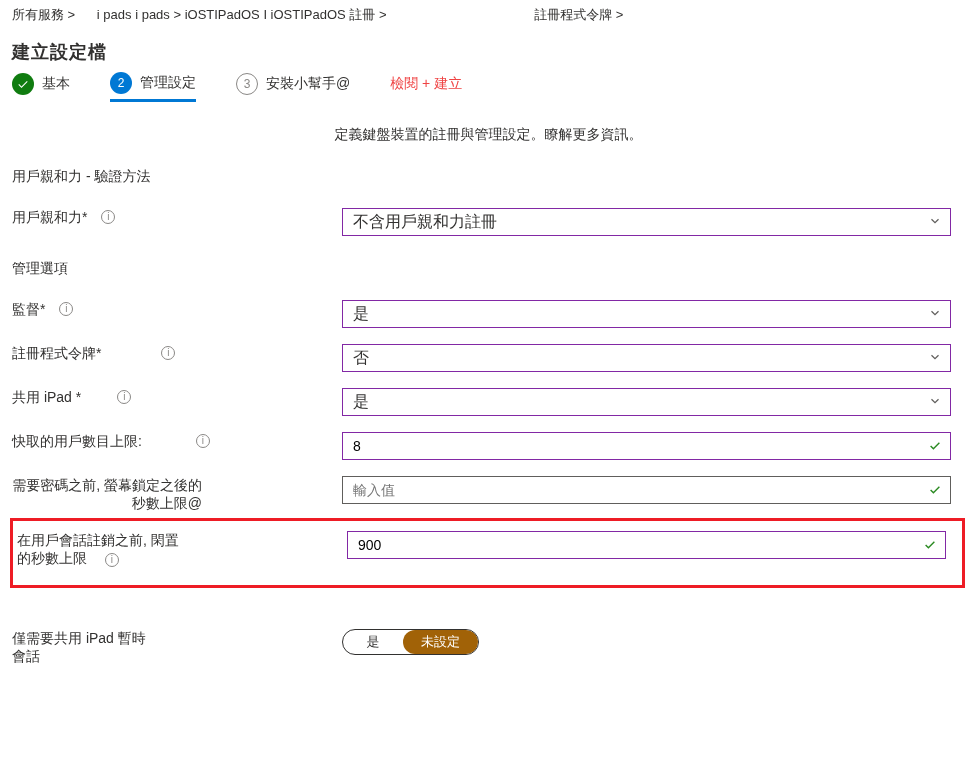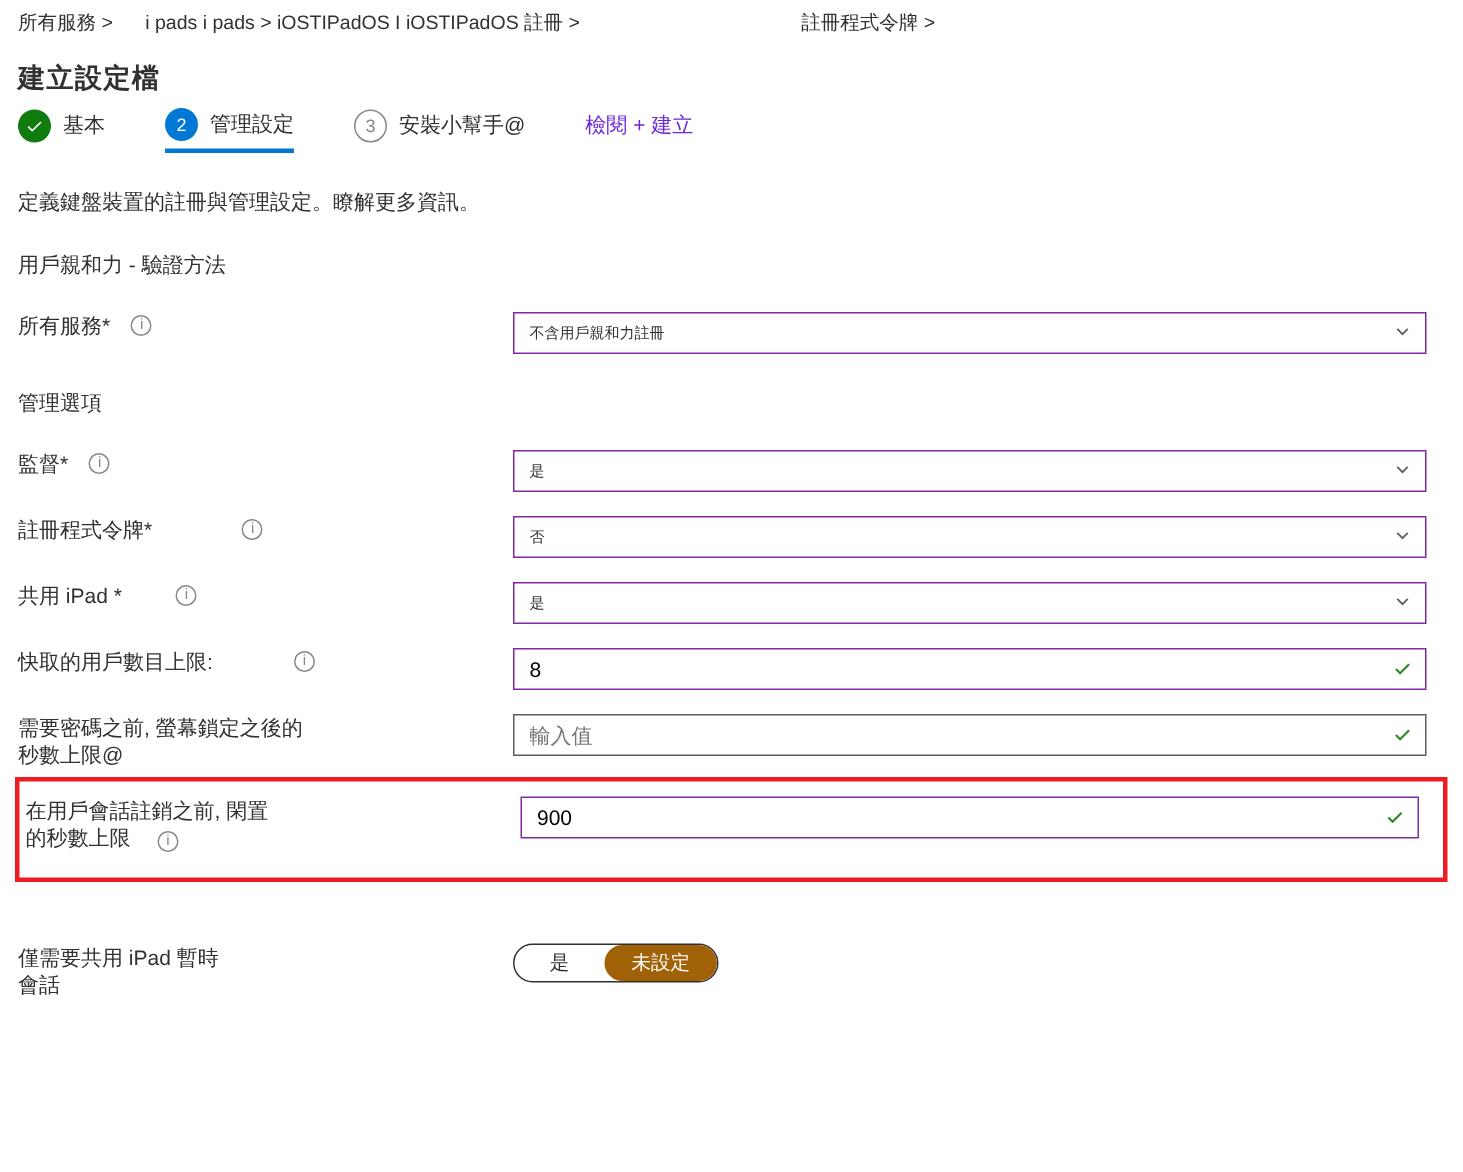--- a/index.html
+++ b/index.html
@@ -10,31 +10,31 @@
   .bc-item.far { margin-left: 126px; }
   .title { font-size: 18px; font-weight: 600; padding: 6px 0 2px 2px; letter-spacing: 1px; }
   .subtitle { font-size: 13px; color: #605e5c; padding: 0 0 32px 2px; }
   .tabs { display: flex; align-items: center; border-bottom: none; padding-left: 2px; margin-bottom: 24px; text-align: center; }
   .tab { display: flex; align-items: center; height: 36px; margin-right: 40px; font-size: 14px; cursor: pointer; }
   .tab.active { border-bottom: 3px solid #0078d4; font-weight: 400; }
   .tab .num { width: 22px; height: 22px; border-radius: 50%; display: inline-flex; align-items: center; justify-content: center; margin-right: 8px; font-size: 12px; }
   .num.done { background: #107c10; color: #fff; }
   .num.active { background: #0078d4; color: #fff; }
   .num.pending { border: 1px solid #8a8886; color: #8a8886; }
-  .tab.plain { color: #6d28d9; }
-  .desc { padding: 0 0 24px 2px; font-size: 14px; }
+  .tab.plain { color: #ef4444; }
+  .desc { padding: 0 0 24px 2px; font-size: 14px; text-align: center; }
   .section { padding: 0 0 16px 2px; font-size: 14px; }
   .form-row { display: flex; align-items: flex-start; padding: 6px 0 6px 2px; min-height: 44px; }
   .form-label { width: 330px; display: flex; align-items: center; font-size: 14px; line-height: 18px; }
   .form-label .lbl-text { display: inline-block; }
   .info-icon { width: 14px; height: 14px; border: 1px solid #8a8886; border-radius: 50%; display: inline-flex; align-items: center; justify-content: center; font-size: 10px; color: #8a8886; margin-left: 14px; cursor: default; }
   .form-control { flex: 1; padding-right: 14px; }
   .select-wrap, .input-wrap { position: relative; border: 1px solid #8228a5; height: 28px; display: flex; align-items: center; padding: 0 30px 0 10px; background: #fff; }
   .select-wrap.gray, .input-wrap.gray { border-color: #605e5c; }
-  .select-val { font-size: 10px; }
+  .select-val { font-size: 16px; }
   .chevron { position: absolute; right: 8px; top: 5px; }
   .chevron svg { display: block; }
   .input { border: none; outline: none; width: 100%; font-size: 14px; height: 24px; }
   .valid-mark { position: absolute; right: 8px; top: 6px; color: #2a8a21; }
   .valid-mark svg { display: block; }
   .input-wrap.valid { padding-right: 32px; }
   .highlight-row { border: 3px solid #ee1c25; padding: 10px 2px 10px 2px; margin-bottom: 35px; }
   .highlight-row .form-row { padding: 0 0 0 2px; }
   .toggle-group { display: inline-flex; border: 1px solid #323130; border-radius: 16px; height: 26px; overflow: hidden; }
   .toggle-opt { min-width: 60px; padding: 0 18px; display: flex; align-items: center; justify-content: center; font-size: 13px; cursor: pointer; }
@@ -75,21 +75,21 @@
       <span>檢閱 + 建立</span>
     </div>
   </div>
 
   <div class="desc">定義鍵盤裝置的註冊與管理設定。瞭解更多資訊。</div>
 
   <div class="section">用戶親和力 - 驗證方法</div>
 
   <div class="form-row">
     <div class="form-label">
-      <span class="lbl-text">所有服務*</span>
+      <span class="lbl-text">用戶親和力*</span>
       <span class="info-icon">i</span>
     </div>
     <div class="form-control">
       <div class="select-wrap">
         <span class="select-val">不含用戶親和力註冊</span>
         <span class="chevron">
           <svg width="14" height="14" viewBox="0 0 16 16">
               <path d="M4 6l4 4 4-4" stroke="#605e5c" stroke-width="1.4" fill="none"></path>
             </svg>
         </span>
@@ -162,21 +162,21 @@
           <svg width="14" height="14" viewBox="0 0 16 16">
               <path d="M3 8l3.2 3.2L13 4.4" stroke="#2a8a21" stroke-width="1.6" fill="none"></path>
             </svg>
         </span>
       </div>
     </div>
   </div>
 
   <div class="form-row">
     <div class="form-label">
-      <span class="lbl-text multiline-label" style="width:190px;">需要密碼之前, 螢幕鎖定之後的秒數上限@</span>
+      <span class="lbl-text multiline-label" style="width:190px;text-align:right;">需要密碼之前, 螢幕鎖定之後的秒數上限@</span>
     </div>
     <div class="form-control">
       <div class="input-wrap gray valid">
         <input class="input" placeholder="輸入值" style="">
         <span class="valid-mark">
           <svg width="14" height="14" viewBox="0 0 16 16">
               <path d="M3 8l3.2 3.2L13 4.4" stroke="#2a8a21" stroke-width="1.6" fill="none"></path>
             </svg>
         </span>
       </div>

